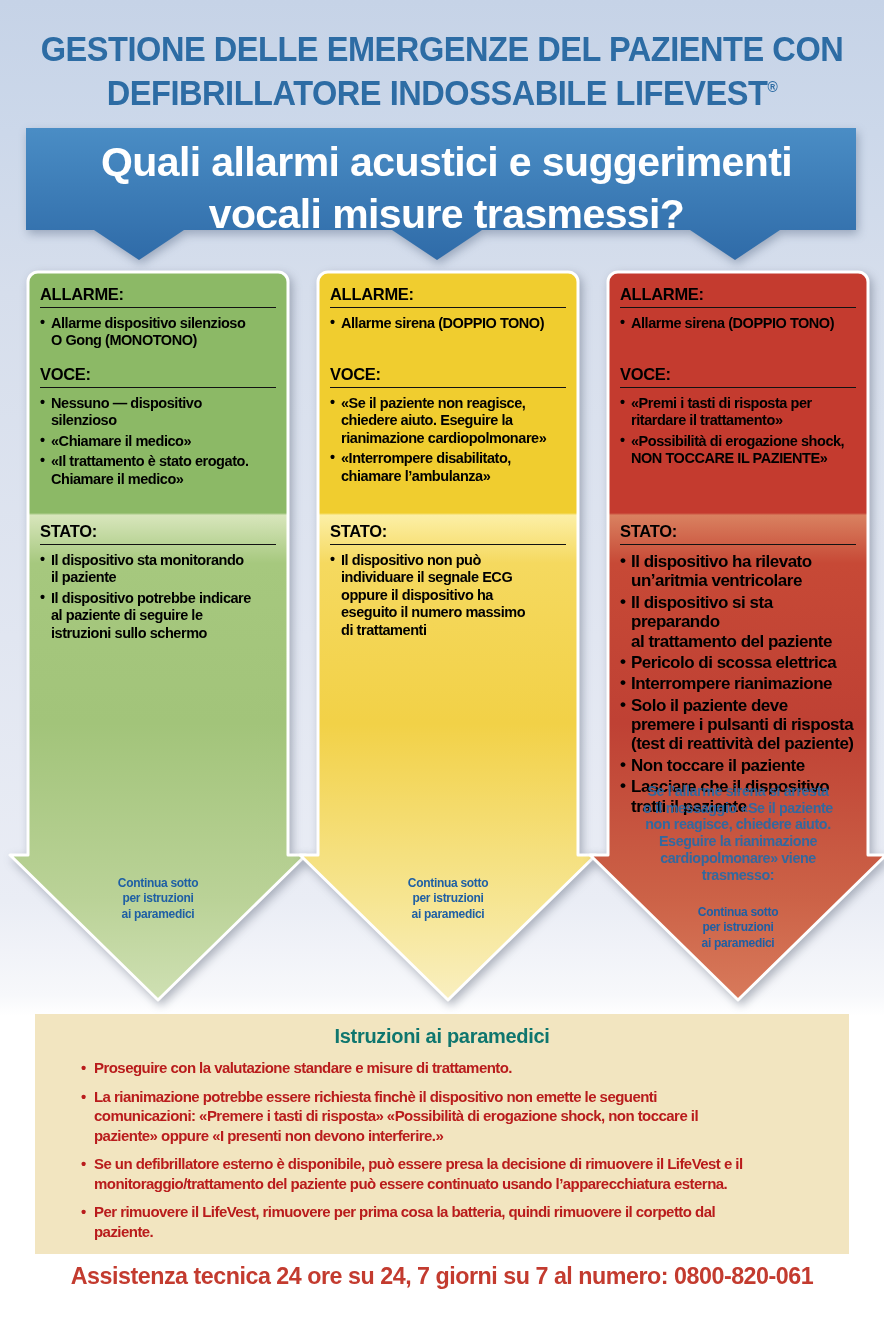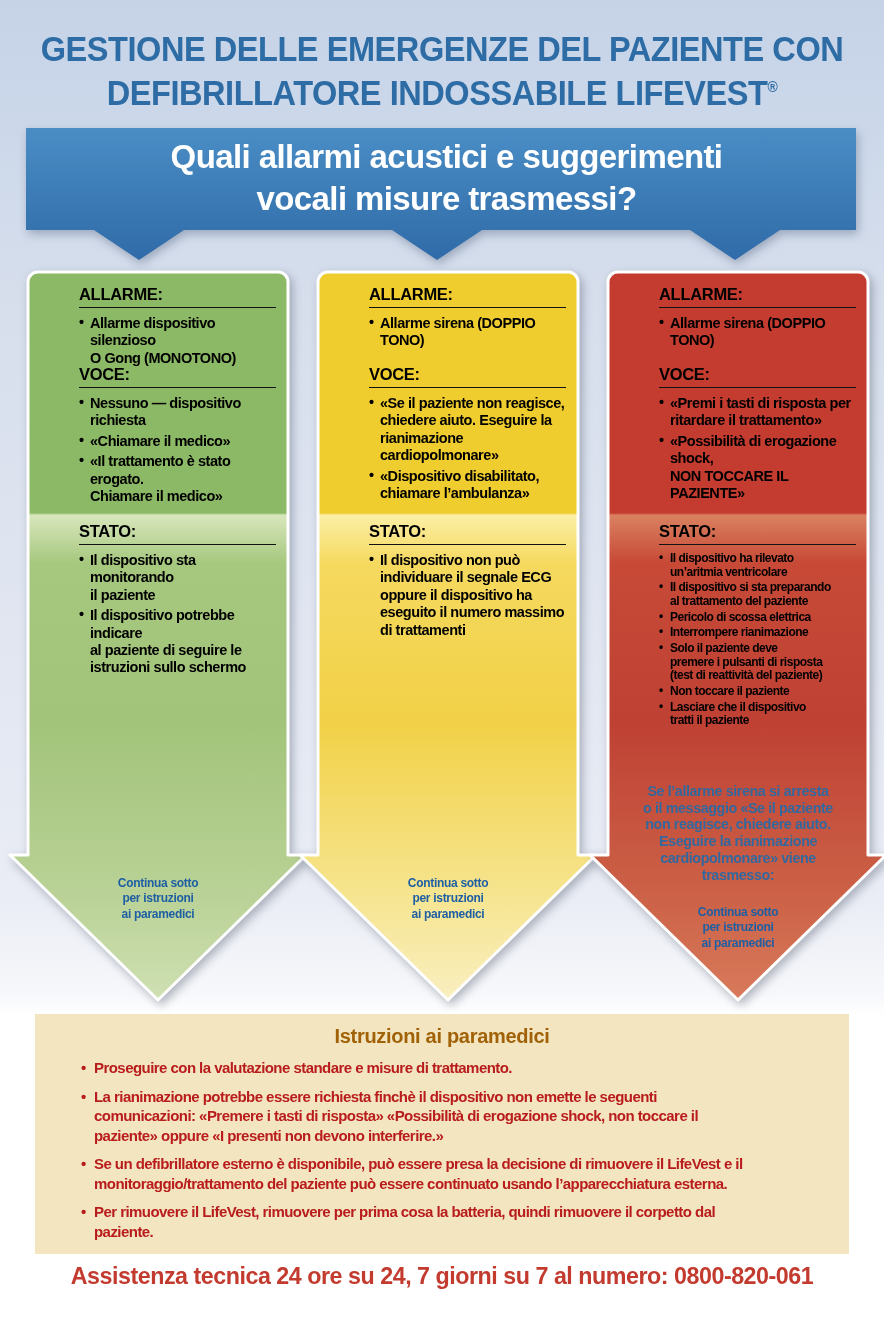--- a/index.html
+++ b/index.html
@@ -24,72 +24,72 @@
   .title sup { font-size:15px; vertical-align:super; }
 
   
   .banner-wrap {
     position:absolute; left:26px; top:128px; width:830px; height:134px;
     filter: drop-shadow(2px 4px 5px rgba(50,70,100,0.35));
   }
   .banner-svg { position:absolute; left:0; top:0; overflow:visible; }
   .banner-text {
     position:absolute; top:8px; left:11px; right:0; text-align:center;
-    color:#ffffff; font-size:33px; font-weight:700; line-height:1.28;
+    color:#ffffff; font-size:41px; font-weight:700; line-height:1.28;
     letter-spacing:-0.6px;
   }
   .banner-text .bline { display:block; white-space:nowrap; }
 
   
   .col {
     position:absolute; top:272px; width:296px; height:728px;
     filter: drop-shadow(3px 4px 5px rgba(70,80,100,0.40));
   }
   .col-green  { left:10px; }
   .col-yellow { left:300px; }
   .col-red    { left:590px; }
   .col-shape  { position:absolute; left:0; top:0; overflow:visible; }
   .col-content{ position:absolute; left:30px; top:0; width:236px; height:100%; }
-  .sec { position:absolute; left:0; right:0;margin-left:39px; }
+  .sec { position:absolute; left:0; right:0; }
   .sec-allarme { top:13px; }
   .sec-voce    { top:93px; }
   .sec-stato   { top:250px; }
   .sec h3 {
     margin:0 0 7px; padding-bottom:3px; font-size:16.5px; font-weight:700;
     letter-spacing:-0.3px; color:#000; border-bottom:1.5px solid #121212;
   }
   .blist { list-style:none; margin:0; padding:0; }
   .blist li {
     position:relative; padding-left:11px; margin:0 0 3px; color:#000;
     font-size:14.5px; font-weight:700; line-height:1.2;
     letter-spacing:-0.45px; white-space:pre-line;
   }
   .blist li::before { content:"•"; position:absolute; left:0; top:-1px; }
   .col-red .sec-stato li {
-    font-size:12px; line-height:1.14; letter-spacing:-0.5px; margin-bottom:2px;
+    font-size:17px; line-height:1.14; letter-spacing:-0.5px; margin-bottom:2px;
   }
   .continua {
     position:absolute; left:0; right:0; top:604px; text-align:center;
     color:#1e5fa4; font-weight:700; font-size:12px; line-height:1.28;
     letter-spacing:-0.3px; white-space:pre-line;
   }
   .col-red .continua { top:633px; }
   .note {
     position:absolute; left:-8px; right:-8px; top:511px; text-align:center;
     color:#33689e; font-weight:700; font-size:14.3px; line-height:1.17;
     letter-spacing:-0.4px; white-space:pre-line;
   }
 
   
   .paramedics {
     position:absolute; left:35px; top:1014px; width:814px; height:240px;
     background:#f2e5c0; padding:8px 0 0;
   }
   .paramedics h2 {
-    margin:3px 0 10px; text-align:center; color:#a16207;
+    margin:3px 0 10px; text-align:center; color:#0f766e;
     font-size:20px; font-weight:700; letter-spacing:-0.3px;
   }
   .plist { list-style:none; margin:0; padding:0 6px 0 46px; }
   .plist li {
     position:relative; padding-left:13px; margin-bottom:9px; color:#b91c1c;
     font-size:15px; font-weight:700; line-height:1.3;
     letter-spacing:-0.55px; white-space:pre-line;
   }
   .plist li::before { content:"•"; position:absolute; left:0; top:0; }
 
@@ -146,21 +146,21 @@
         <h3>ALLARME:</h3>
         <ul class="blist">
           <li>Allarme dispositivo silenzioso
 O Gong (MONOTONO)</li>
         </ul>
       </div>
       <div class="sec sec-voce">
         <h3>VOCE:</h3>
         <ul class="blist">
           <li>Nessuno — dispositivo
-richiesta</li>
+silenzioso</li>
           <li>«Chiamare il medico»</li>
           <li>«Il trattamento è stato erogato.
 Chiamare il medico»</li>
         </ul>
       </div>
       <div class="sec sec-stato">
         <h3>STATO:</h3>
         <ul class="blist">
           <li>Il dispositivo sta monitorando
 il paziente</li>
@@ -196,21 +196,21 @@
         <ul class="blist">
           <li>Allarme sirena (DOPPIO TONO)</li>
         </ul>
       </div>
       <div class="sec sec-voce">
         <h3>VOCE:</h3>
         <ul class="blist">
           <li>«Se il paziente non reagisce,
 chiedere aiuto. Eseguire la
 rianimazione cardiopolmonare»</li>
-          <li>«Dispositivo disabilitato,
+          <li>«Interrompere disabilitato,
 chiamare l’ambulanza»</li>
         </ul>
       </div>
       <div class="sec sec-stato">
         <h3>STATO:</h3>
         <ul class="blist">
           <li>Il dispositivo non può
 individuare il segnale ECG
 oppure il dispositivo ha
 eseguito il numero massimo

